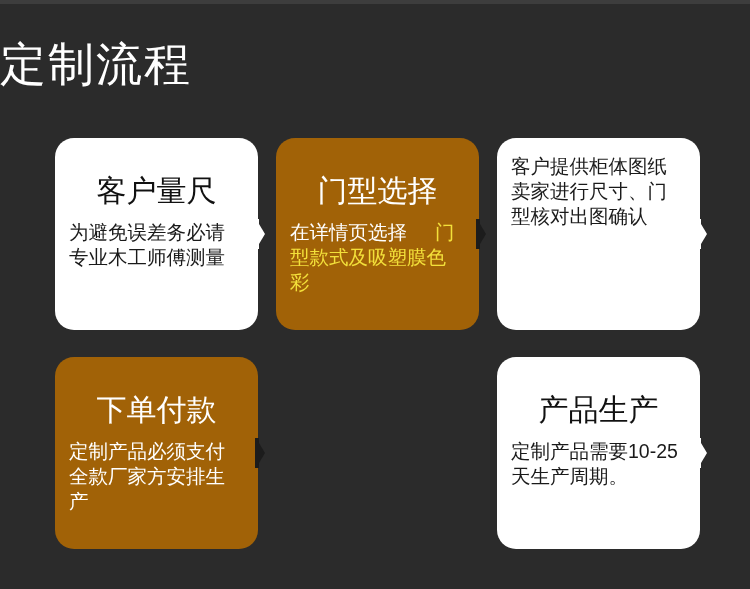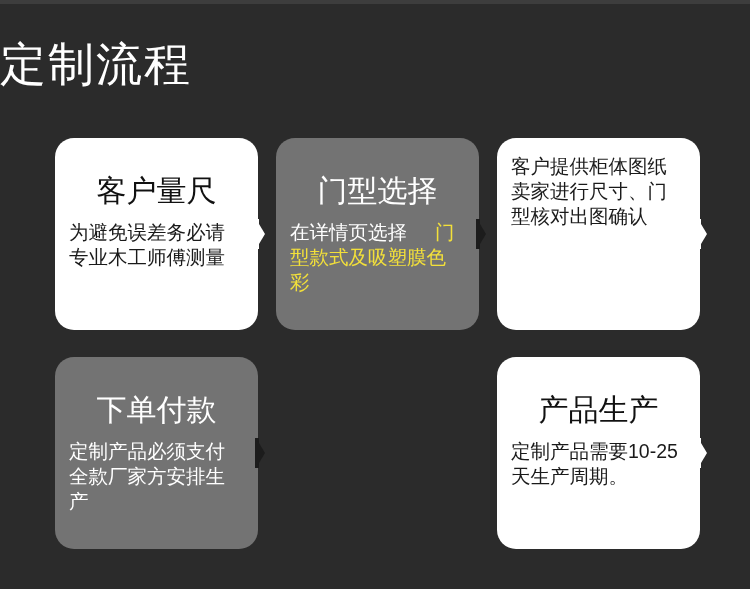--- a/index.html
+++ b/index.html
@@ -57,21 +57,21 @@
     padding: 4px 14px;
     display: flex;
     flex-direction: column;
     justify-content: flex-start;
     overflow: visible;
   }
   .card.light {
     background: #ffffff;
   }
   .card.dark {
-    background: #737373;
+    background: #a16207;
   }
   
   .card .arrow {
     position: absolute;
     right: -7px;
     top: 50%;
     transform: translateY(-50%);
     width: 0;
     height: 0;
     border-top: 15px solid transparent;

